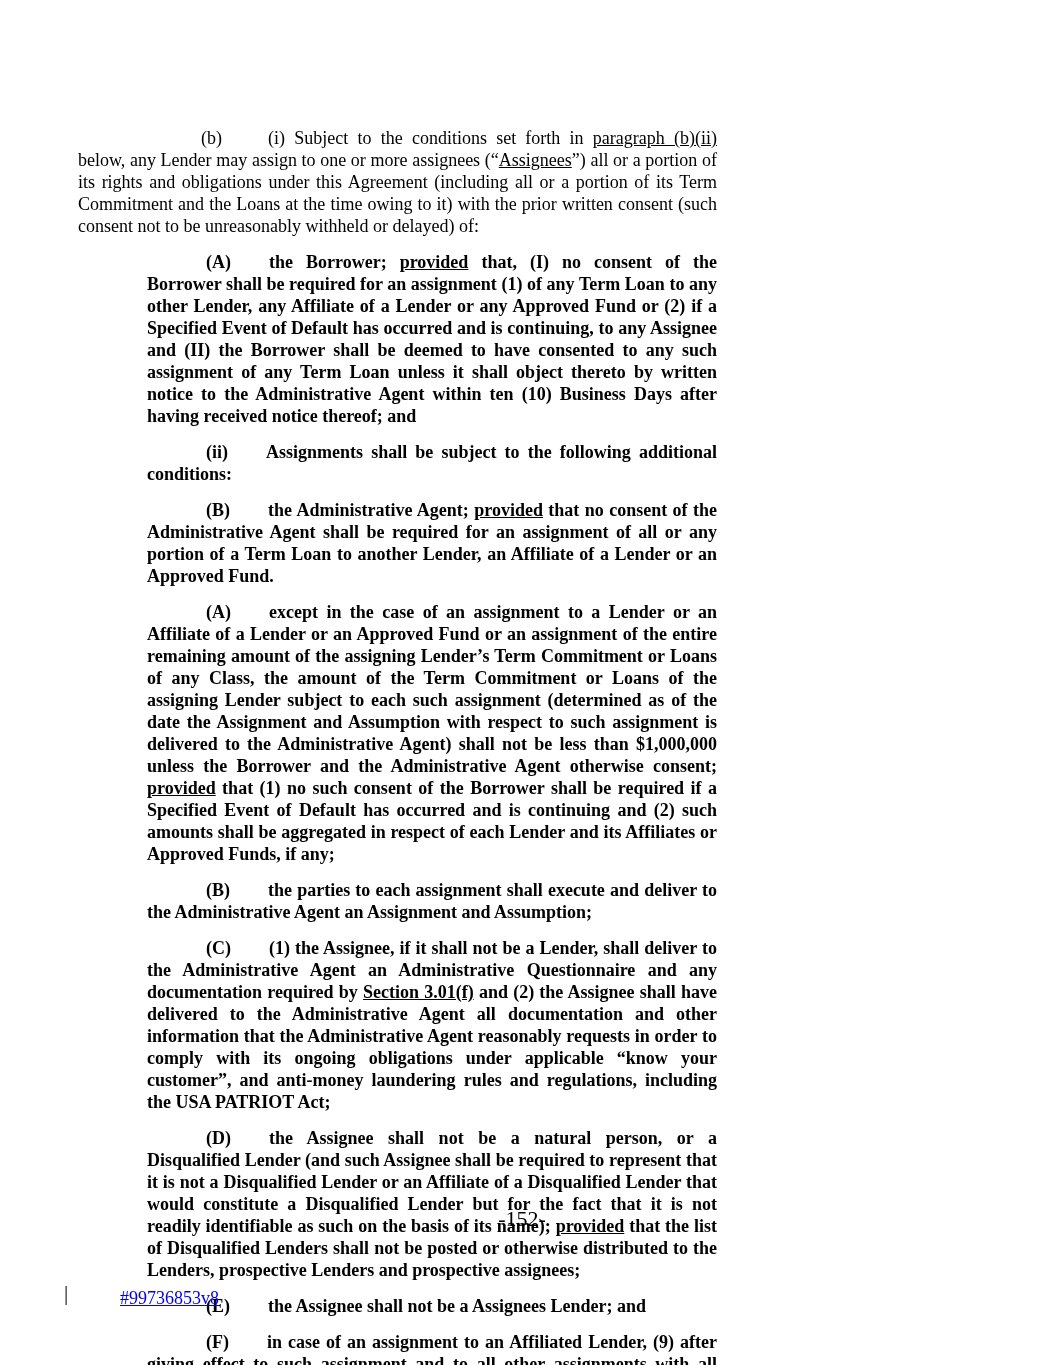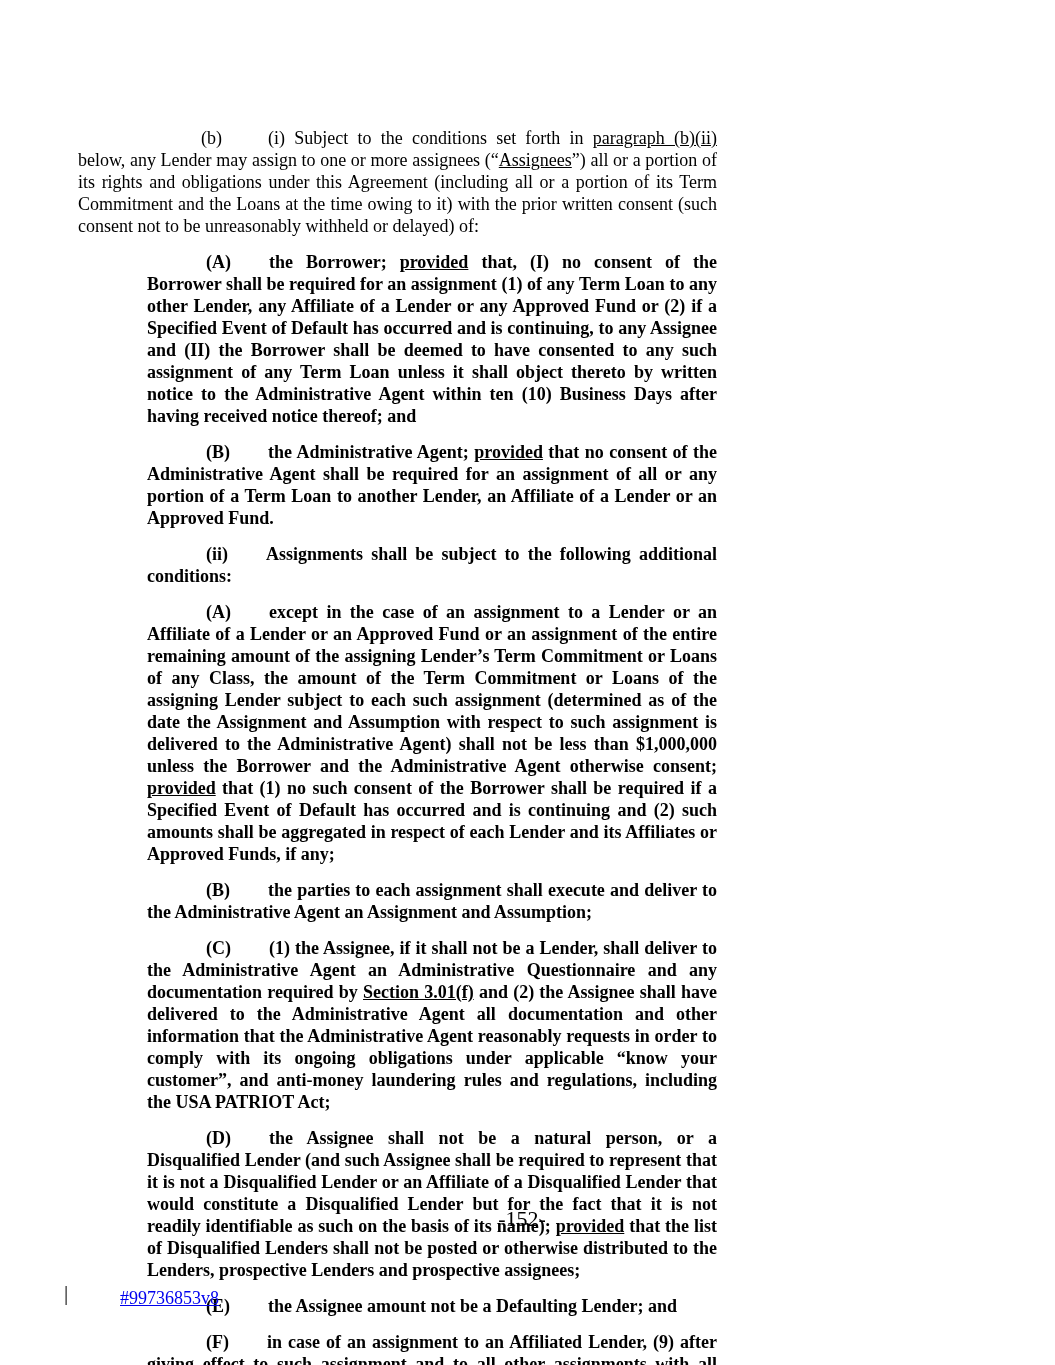--- a/index.html
+++ b/index.html
@@ -71,27 +71,27 @@
     color: #000000;
   }
 </style>
 </head>
 <body>
 
 <div class="page">
   <main id="doc-body" class="content">
       <p class="para main"><span>(b)</span><span class="tab"></span><span>(i) Subject to the conditions set forth in </span><span class="u">paragraph (b)(ii)</span><span> below, any Lender may assign to one or more assignees (“</span><span class="u">Assignees</span><span>”) all or a portion of its rights and obligations under this Agreement (including all or a portion of its Term Commitment and the Loans at the time owing to it) with the prior written consent (such consent not to be unreasonably withheld or delayed) of:</span></p>
       <p class="para sub"><span>(A)</span><span class="tab"></span><span>the Borrower; </span><span class="u">provided</span><span> that, (I) no consent of the Borrower shall be required for an assignment (1) of any Term Loan to any other Lender, any Affiliate of a Lender or any Approved Fund or (2) if a Specified Event of Default has occurred and is continuing, to any Assignee and (II) the Borrower shall be deemed to have consented to any such assignment of any Term Loan unless it shall object thereto by written notice to the Administrative Agent within ten (10) Business Days after having received notice thereof; and</span></p>
+      <p class="para sub"><span>(ii)</span><span class="tab"></span><span>Assignments shall be subject to the following additional conditions:</span></p>
       <p class="para sub"><span>(B)</span><span class="tab"></span><span>the Administrative Agent; </span><span class="u">provided</span><span> that no consent of the Administrative Agent shall be required for an assignment of all or any portion of a Term Loan to another Lender, an Affiliate of a Lender or an Approved Fund.</span></p>
-      <p class="para sub"><span>(ii)</span><span class="tab"></span><span>Assignments shall be subject to the following additional conditions:</span></p>
       <p class="para sub"><span>(A)</span><span class="tab"></span><span>except in the case of an assignment to a Lender or an Affiliate of a Lender or an Approved Fund or an assignment of the entire remaining amount of the assigning Lender’s Term Commitment or Loans of any Class, the amount of the Term Commitment or Loans of the assigning Lender subject to each such assignment (determined as of the date the Assignment and Assumption with respect to such assignment is delivered to the Administrative Agent) shall not be less than $1,000,000 unless the Borrower and the Administrative Agent otherwise consent; </span><span class="u">provided</span><span> that (1) no such consent of the Borrower shall be required if a Specified Event of Default has occurred and is continuing and (2) such amounts shall be aggregated in respect of each Lender and its Affiliates or Approved Funds, if any;</span></p>
       <p class="para sub"><span>(B)</span><span class="tab"></span><span>the parties to each assignment shall execute and deliver to the Administrative Agent an Assignment and Assumption;</span></p>
       <p class="para sub"><span>(C)</span><span class="tab"></span><span>(1) the Assignee, if it shall not be a Lender, shall deliver to the Administrative Agent an Administrative Questionnaire and any documentation required by </span><span class="u">Section 3.01(f)</span><span> and (2) the Assignee shall have delivered to the Administrative Agent all documentation and other information that the Administrative Agent reasonably requests in order to comply with its ongoing obligations under applicable “know your customer”, and anti-money laundering rules and regulations, including the USA PATRIOT Act;</span></p>
       <p class="para sub"><span>(D)</span><span class="tab"></span><span>the Assignee shall not be a natural person, or a Disqualified Lender (and such Assignee shall be required to represent that it is not a Disqualified Lender or an Affiliate of a Disqualified Lender that would constitute a Disqualified Lender but for the fact that it is not readily identifiable as such on the basis of its name); </span><span class="u">provided</span><span> that the list of Disqualified Lenders shall not be posted or otherwise distributed to the Lenders, prospective Lenders and prospective assignees;</span></p>
-      <p class="para sub"><span>(E)</span><span class="tab"></span><span>the Assignee amount not be a Defaulting Lender; and</span></p>
+      <p class="para sub"><span>(E)</span><span class="tab"></span><span>the Assignee shall not be a Assignees Lender; and</span></p>
       <p class="para sub"><span>(F)</span><span class="tab"></span><span>in case of an assignment to an Affiliated Lender, (9) after giving effect to such assignment and to all other assignments with all Affiliated Lenders, the aggregate principal amount (without duplication) of all Term Loans and Term Commitments then held by all</span></p>
     </main>
 
   <div class="footer-pagenum">-152-</div>
 
   <span class="change-bar">|</span>
 
   <div class="doc-id">#99736853v8</div>
 </div>
 

